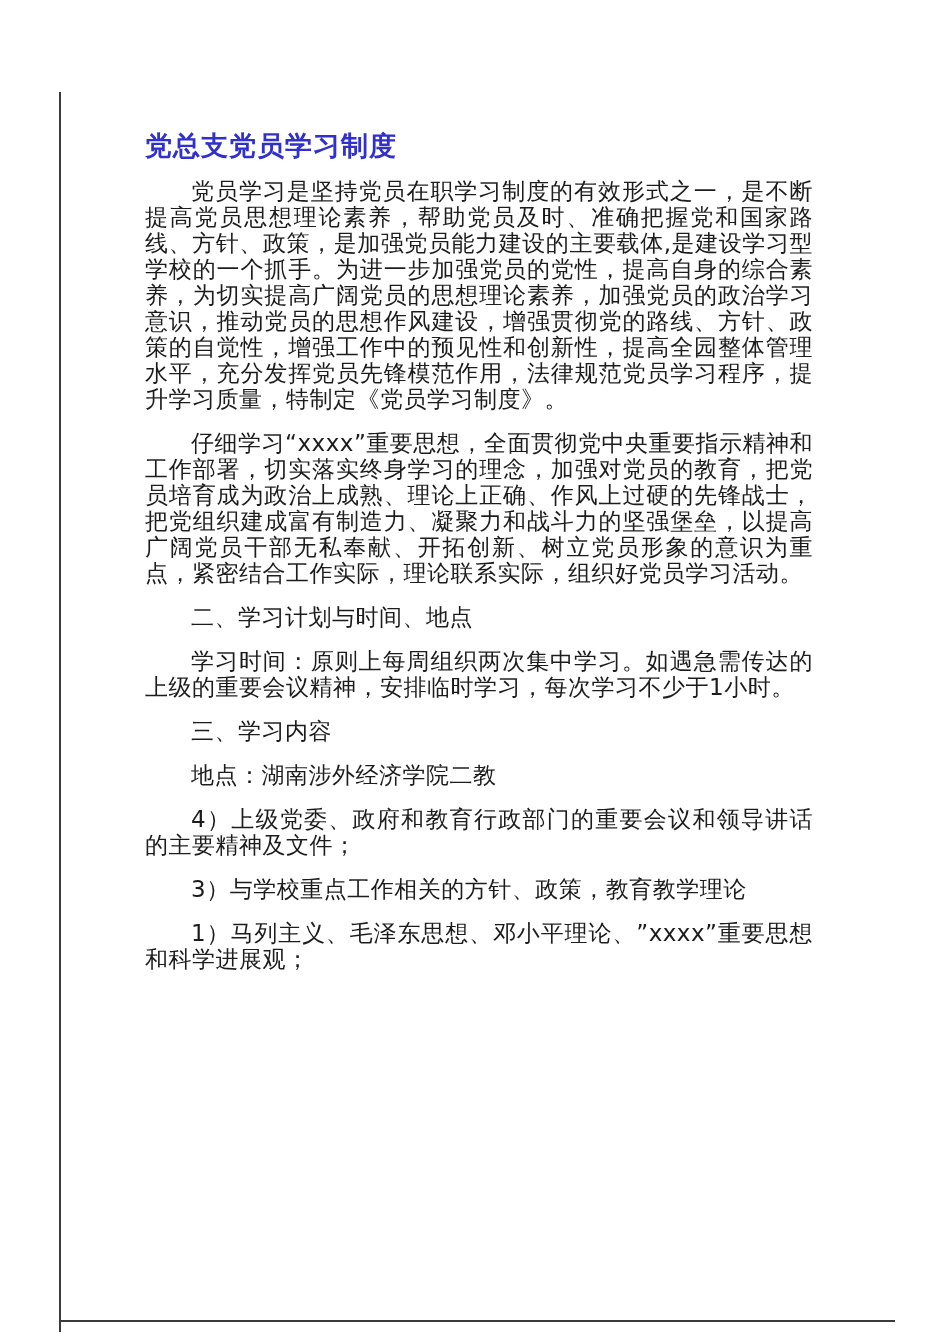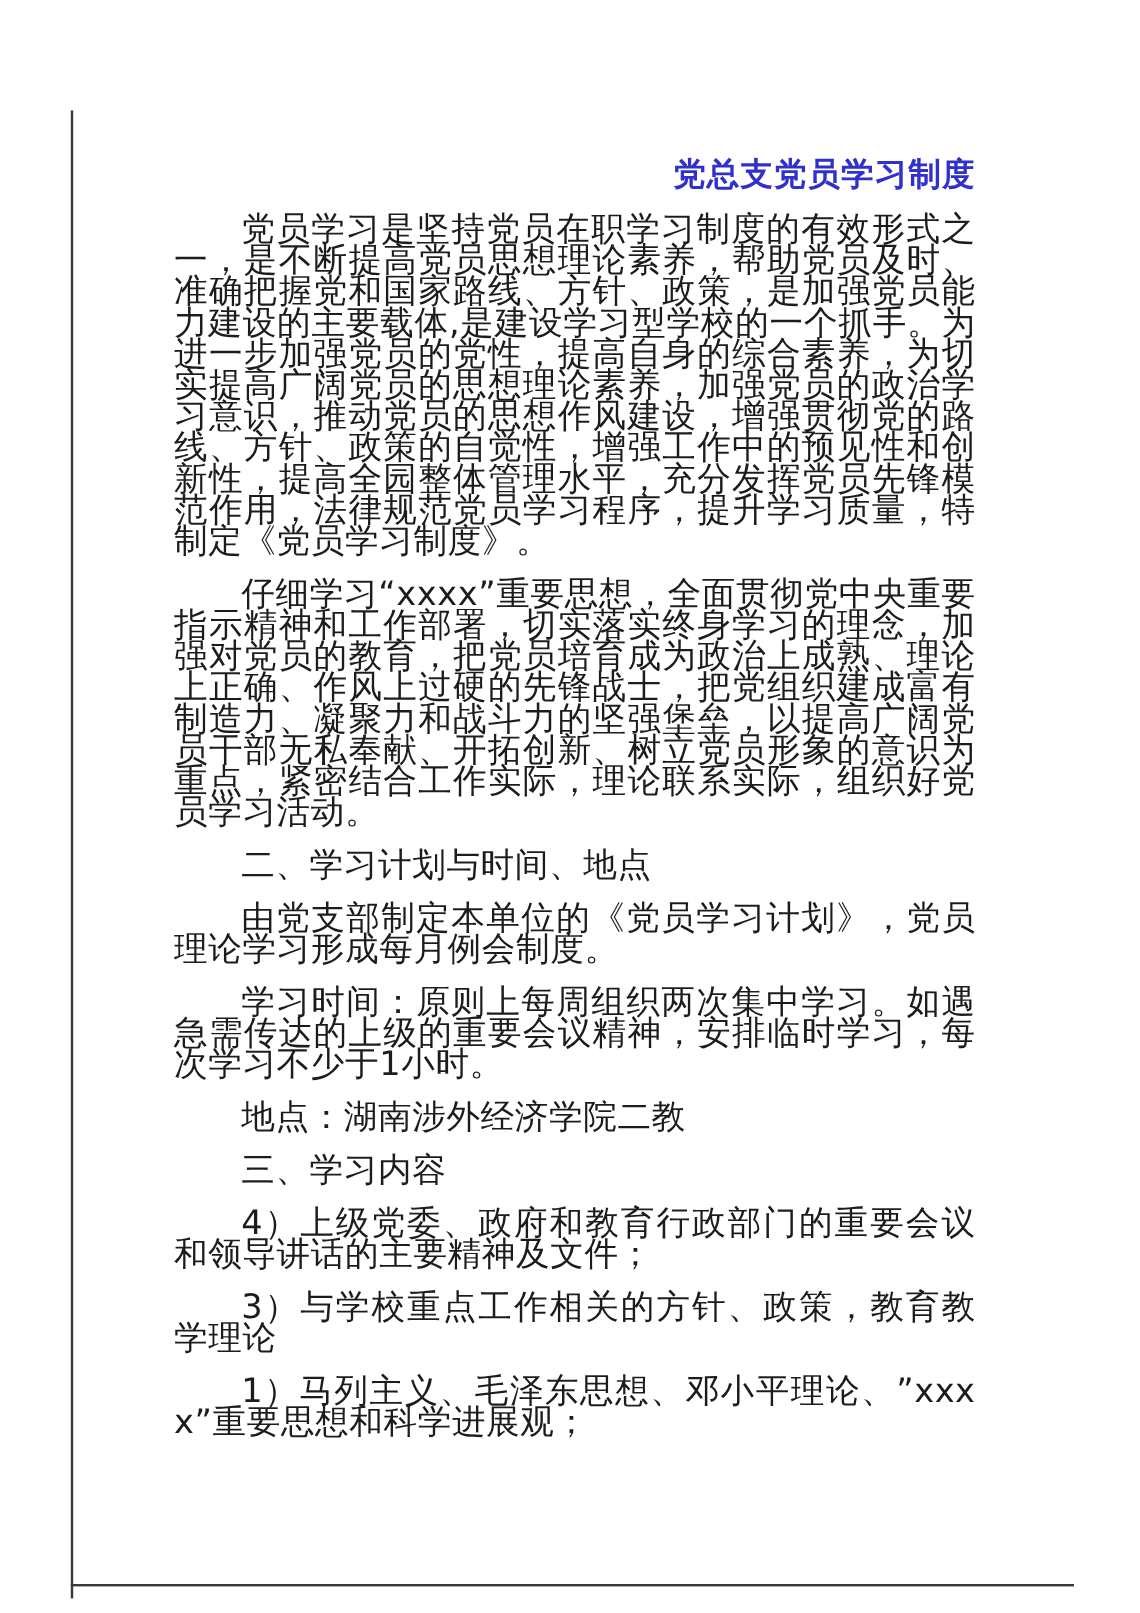--- a/index.html
+++ b/index.html
@@ -36,48 +36,47 @@
     position: absolute;
     left: 145px;
     top: 130px;
     width: 668px;
   }
   .title {
     margin: 0 0 16px 0;
     font-size: 27px;
     line-height: 32px;
     font-weight: bold;
-    text-align: right;
+    text-align: left;
     letter-spacing: 1px;
   }
   .para {
     margin: 0 0 18px 0;
-    font-size: 28px;
+    font-size: 23px;
     line-height: 26px;
     text-align: justify;
     text-justify: inter-ideograph;
     text-indent: 2em;
     letter-spacing: 0.5px;
     word-break: break-all;
   }
 </style>
 </head>
 <body>
 
 <div class="page">
   <div class="page-border page-border-left" style="background: rgb(58, 58, 58);"></div>
   <div class="page-border page-border-bottom" style="background: rgb(58, 58, 58);"></div>
   <div class="content">
     <h1 class="title" style="color: rgb(48, 48, 204);">党总支党员学习制度</h1>
     <div id="doc-body">
         <p class="para">党员学习是坚持党员在职学习制度的有效形式之一，是不断提高党员思想理论素养，帮助党员及时、准确把握党和国家路线、方针、政策，是加强党员能力建设的主要载体,是建设学习型学校的一个抓手。为进一步加强党员的党性，提高自身的综合素养，为切实提高广阔党员的思想理论素养，加强党员的政治学习意识，推动党员的思想作风建设，增强贯彻党的路线、方针、政策的自觉性，增强工作中的预见性和创新性，提高全园整体管理水平，充分发挥党员先锋模范作用，法律规范党员学习程序，提升学习质量，特制定《党员学习制度》。</p>
         <p class="para">仔细学习“xxxx”重要思想，全面贯彻党中央重要指示精神和工作部署，切实落实终身学习的理念，加强对党员的教育，把党员培育成为政治上成熟、理论上正确、作风上过硬的先锋战士，把党组织建成富有制造力、凝聚力和战斗力的坚强堡垒，以提高广阔党员干部无私奉献、开拓创新、树立党员形象的意识为重点，紧密结合工作实际，理论联系实际，组织好党员学习活动。</p>
         <p class="para">二、学习计划与时间、地点</p>
-        <p class="para">由党支部制定本单位的《党员学习计划》，党员理论学习形成每月例会制度。</p>
         <p class="para">学习时间：原则上每周组织两次集中学习。如遇急需传达的上级的重要会议精神，安排临时学习，每次学习不少于1小时。</p>
+        <p class="para">三、学习内容</p>
         <p class="para">地点：湖南涉外经济学院二教</p>
-        <p class="para">三、学习内容</p>
         <p class="para">4）上级党委、政府和教育行政部门的重要会议和领导讲话的主要精神及文件；</p>
         <p class="para">3）与学校重点工作相关的方针、政策，教育教学理论</p>
         <p class="para">1）马列主义、毛泽东思想、邓小平理论、”xxxx”重要思想和科学进展观；</p>
       </div>
   </div>
 </div>
 
 </body></html>

